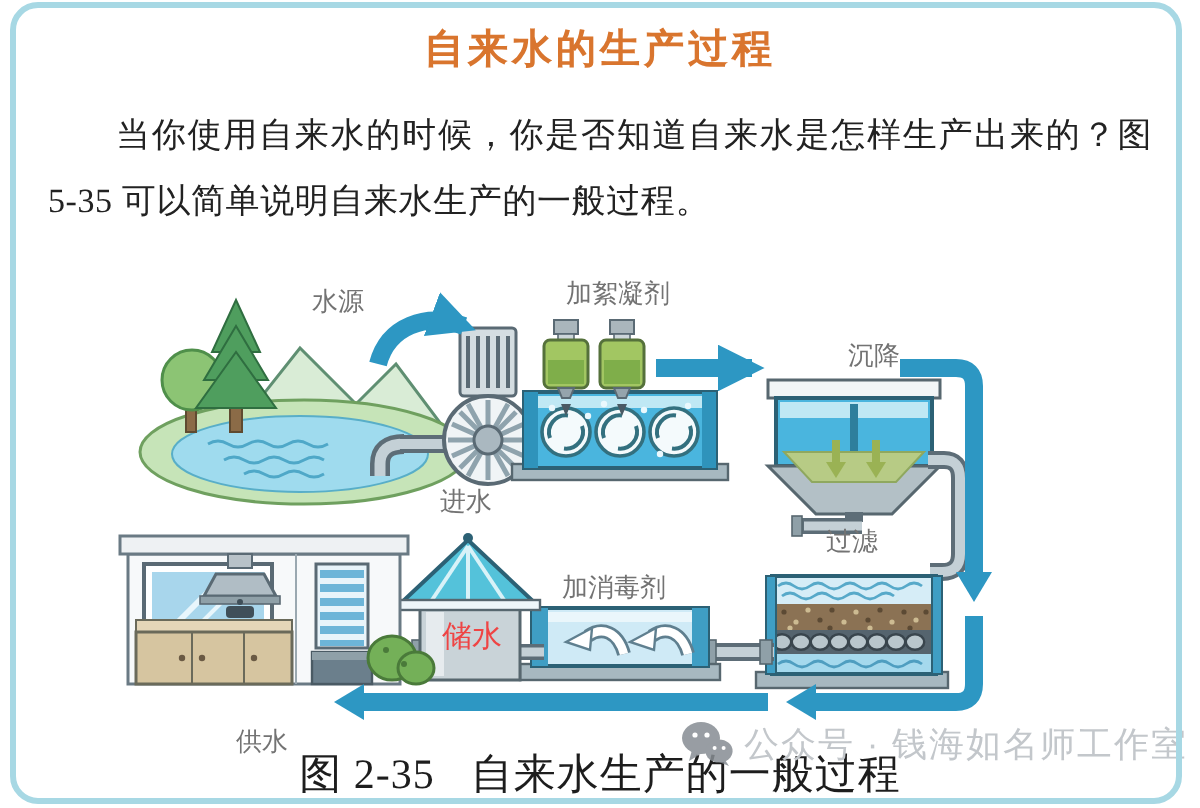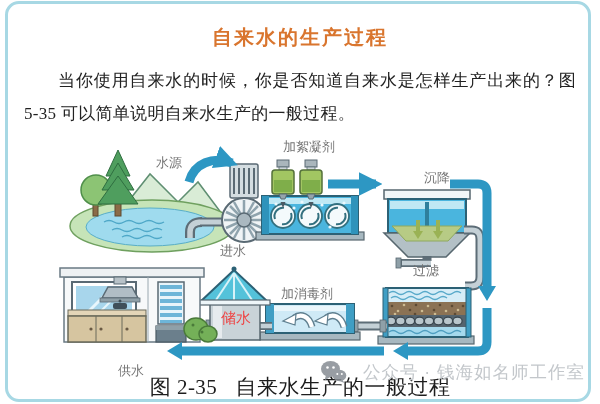--- a/index.html
+++ b/index.html
@@ -5,42 +5,42 @@
   html,body{margin:0;padding:0;background:#fff;}
   .page{
     position:relative;width:600px;height:404px;background:#ffffff;overflow:hidden;
     font-family:"Liberation Serif","DejaVu Serif",serif;
   }
   .border-frame{
     position:absolute;left:5px;top:1px;right:9px;bottom:2px;
     border:3px solid #a7d8e4;border-radius:14px;pointer-events:none;z-index:6;
   }
   .title{
-    margin:0;padding-top:24px;text-align:center;
+    margin:0;padding-top:11px;text-align:center;
     font-family:"Liberation Sans","DejaVu Sans",sans-serif;
     font-size:20px;font-weight:bold;letter-spacing:2px;color:#d9752e;
   }
   .intro{
     margin:13px 24px 0 24px;font-size:17px;line-height:1.95;color:#222;
     text-align:justify;text-indent:2em;letter-spacing:.3px;
   }
   .diagram{position:absolute;left:0;top:130px;width:600px;height:245px;}
   .diagram svg{position:absolute;left:0;top:0;}
   .dlabel{
     position:absolute;white-space:nowrap;font-size:13px;color:#737373;z-index:3;
     font-family:"Liberation Serif","DejaVu Serif",serif;
   }
   .lbl-storage{font-size:15px;color:#ef4444;}
   .caption{
     position:absolute;left:0;right:0;top:373px;text-align:center;
     font-size:21px;color:#1d1d1d;z-index:4;letter-spacing:.5px;
   }
   .caption .fig{margin-right:18px;}
   .watermark{
-    position:absolute;left:320px;top:360px;display:flex;align-items:center;gap:16px;
+    position:absolute;left:340px;top:360px;display:flex;align-items:center;gap:5px;
     color:#c3c7cb;font-size:17.5px;z-index:5;white-space:nowrap;
     font-family:"Liberation Sans","DejaVu Sans",sans-serif;letter-spacing:1px;
   }
 </style>
 </head>
 <body>
 
 <div class="page">
   <div class="border-frame"></div>
 
@@ -309,21 +309,21 @@
         <line x1="328" y1="54" x2="376" y2="54" stroke-width="9" marker-end="url(#ah)"></line>
         <path d="M450,54 H478 Q487,54 487,63 V158" stroke-width="9"></path>
         <polygon points="478,156 496,156 487,171" fill="#2d97c3" stroke="none"></polygon>
         <path d="M487,178 V212 Q487,221 478,221 H408" stroke-width="9"></path>
         <polygon points="408,212 408,230 393,221" fill="#2d97c3" stroke="none"></polygon>
         <line x1="384" y1="221" x2="182" y2="221" stroke-width="9"></line>
         <polygon points="182,212 182,230 167,221" fill="#2d97c3" stroke="none"></polygon>
       </g>
     </svg>
 
-    <div class="dlabel" style="left:156px;top:24px">水源</div>
+    <div class="dlabel" style="left:156px;top:12px">水源</div>
     <div class="dlabel" style="left:220px;top:112px">进水</div>
     <div class="dlabel" style="left:283px;top:8px">加絮凝剂</div>
     <div class="dlabel" style="left:424px;top:39px">沉降</div>
     <div class="dlabel" style="left:413px;top:132px">过滤</div>
     <div class="dlabel" style="left:281px;top:155px">加消毒剂</div>
     <div class="dlabel lbl-storage" style="left:221px;top:179px">储水</div>
     <div class="dlabel" style="left:118px;top:232px">供水</div>
   </div>
 
   <div class="caption">

